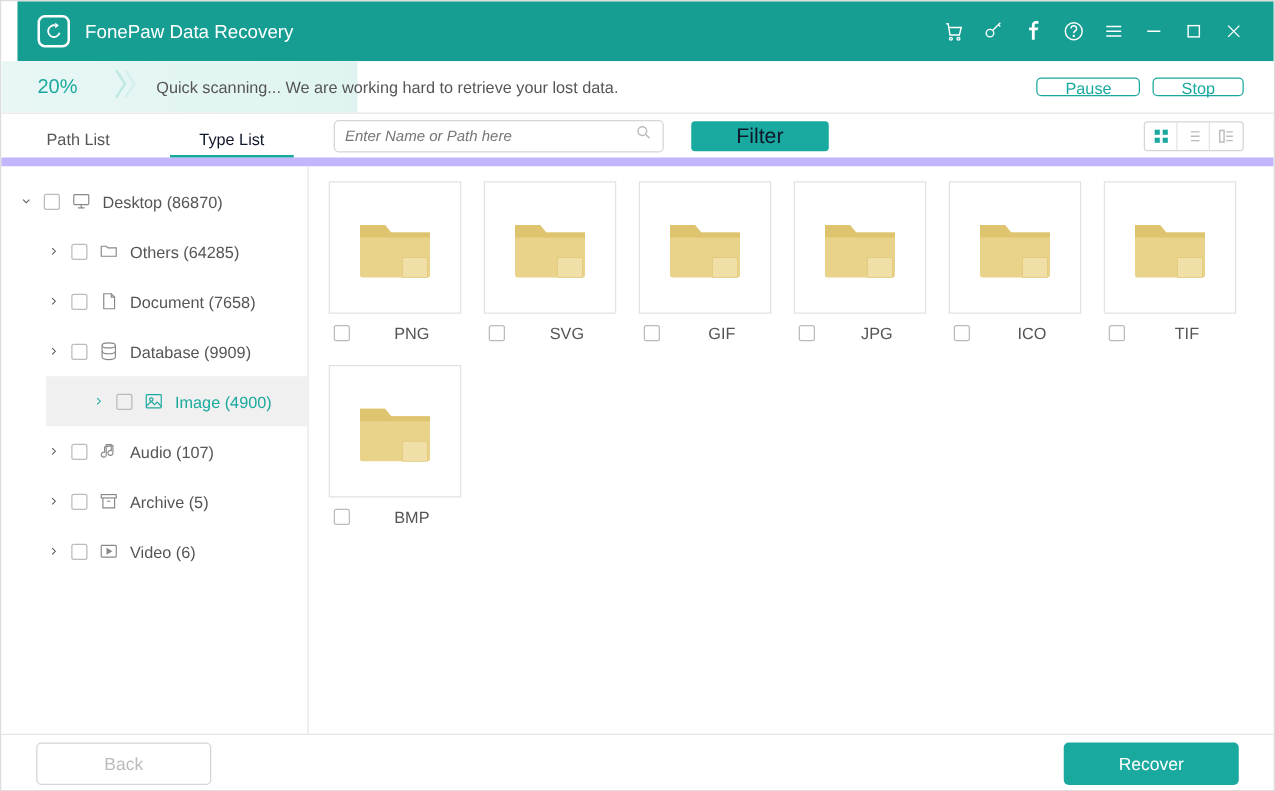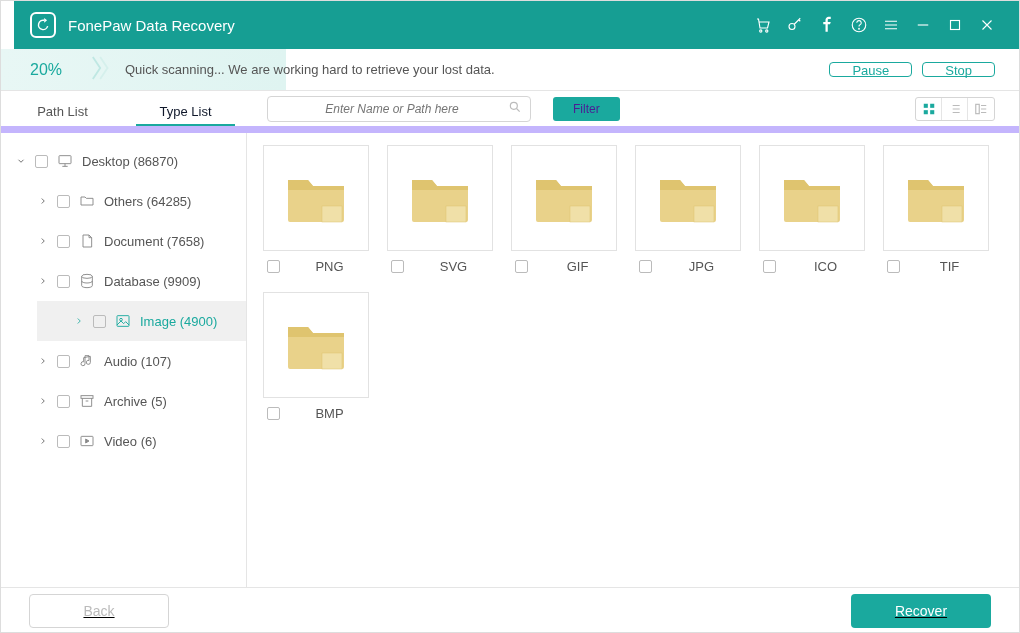--- a/index.html
+++ b/index.html
@@ -24,23 +24,23 @@
 .progress-actions { margin-left: auto; display: flex; gap: 10px; padding-right: 24px; position: relative; }
 .btn-outline { border: 1px solid #1aa99e; color: #1aa99e; background: #fff; border-radius: 4px; height: 15px; padding: 0 22px; font-size: 13px; cursor: pointer; }
 
 
 .toolbar { height: 42px; border-bottom: 7px solid #c4b5fd; display: flex; align-items: center; }
 .tabs { width: 246px; display: flex; height: 100%; }
 .tab { flex: 1; text-align: center; line-height: 42px; font-size: 13px; color: #555; cursor: pointer; position: relative; }
 .tab.active { color: #0f172a; }
 .tab.active::after { content: ""; position: absolute; left: 10%; right: 10%; bottom: 0; height: 2px; background: #1aa99e; }
 .search-wrap { margin-left: 20px; width: 264px; height: 26px; border: 1px solid #d5d5d5; border-radius: 4px; display: flex; align-items: center; padding: 0 8px; }
-.search-wrap input { flex: 1; border: none; outline: none; font-size: 12px; font-style: italic; color: #999; text-align: center; }
+.search-wrap input { flex: 1; border: none; outline: none; font-size: 12px; font-style: italic; color: #999; }
 .search-wrap .search-icon { color: #bbb; }
-.btn-filter { margin-left: 22px; background: #1aa99e; color: #4c1d95; border: none; border-radius: 3px; height: 24px; padding: 0 20px; font-size: 12px; cursor: pointer; }
+.btn-filter { margin-left: 22px; background: #1aa99e; color: #0f172a; border: none; border-radius: 3px; height: 24px; padding: 0 36px; font-size: 17px; cursor: pointer; }
 .view-toggle { margin-left: auto; margin-right: 24px; display: flex; border: 1px solid #d5d5d5; border-radius: 3px; overflow: hidden; }
 .view-toggle .vbtn { width: 26px; height: 22px; display: flex; align-items: center; justify-content: center; cursor: pointer; color: #bbb; border-right: 1px solid #e5e5e5; }
 .view-toggle .vbtn:last-child { border-right: none; }
 .view-toggle .vbtn.active { color: #1aa99e; }
 
 
 .main { display: flex; height: 454px; }
 .sidebar { width: 246px; border-right: 1px solid #e5e5e5; padding-top: 8px; overflow-y: auto; }
 .tree-item { display: flex; align-items: center; height: 40px; padding-left: 14px; font-size: 13px; color: #555; cursor: pointer; gap: 8px; }
 .tree-item.child { padding-left: 36px; }
@@ -54,21 +54,21 @@
 .content { flex: 1; padding: 12px 16px; overflow-y: auto; }
 .grid { display: flex; flex-wrap: wrap; gap: 18px 18px; }
 .gitem { width: 106px; }
 .gitem .thumb { width: 106px; height: 106px; border: 1px solid #e2e2e2; display: flex; align-items: center; justify-content: center; background: #fff; }
 .gitem .folder-svg { width: 60px; height: 52px; }
 .gitem .caption { display: flex; align-items: center; gap: 10px; margin-top: 8px; padding-left: 4px; }
 .gitem .caption .cb { width: 13px; height: 13px; border: 1px solid #bbb; border-radius: 2px; flex-shrink: 0; }
 .gitem .caption .lbl { font-size: 13px; color: #555; flex: 1; text-align: center; }
 
 
-.footer { height: 46px; border-top: 1px solid #e5e5e5; display: flex; align-items: center; padding: 0 28px; text-decoration: underline; }
+.footer { height: 46px; border-top: 1px solid #e5e5e5; display: flex; align-items: center; padding: 0 28px; }
 .btn-back { border: 1px solid #d5d5d5; background: #fff; color: #bbb; border-radius: 4px; height: 34px; width: 140px; font-size: 14px; cursor: pointer; }
 .btn-recover { margin-left: auto; background: #1aa99e; color: #fff; border: none; border-radius: 4px; height: 34px; width: 140px; font-size: 14px; cursor: pointer; }
 </style>
 </head>
 <body>
 
 <div class="titlebar">
   <div class="logo">
     <svg viewBox="0 0 24 24">
         <path d="M14 4 A8 8 0 1 0 20 14" fill="none" stroke="#fff" stroke-width="2.5"></path>

